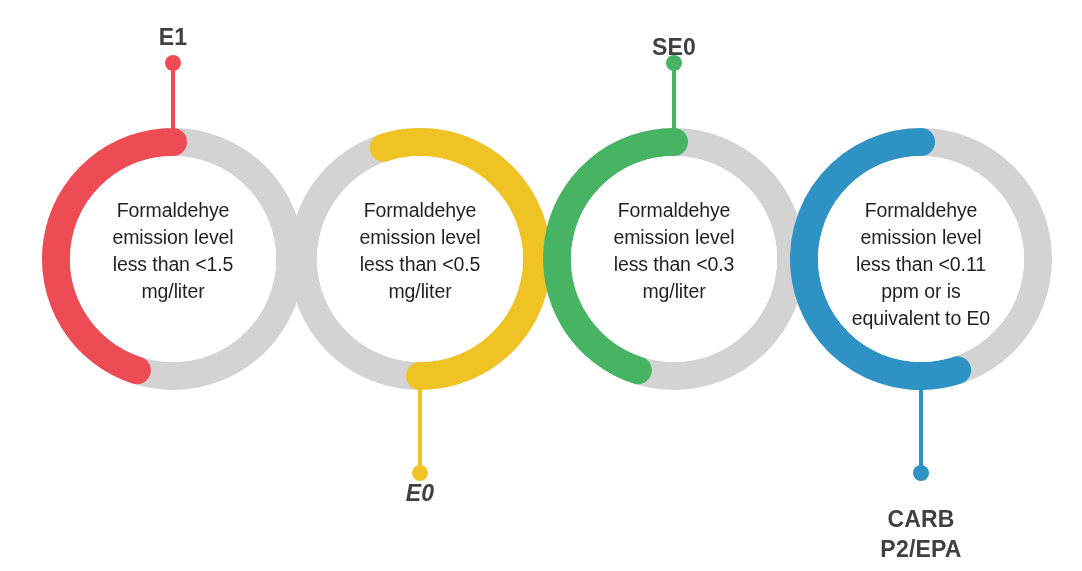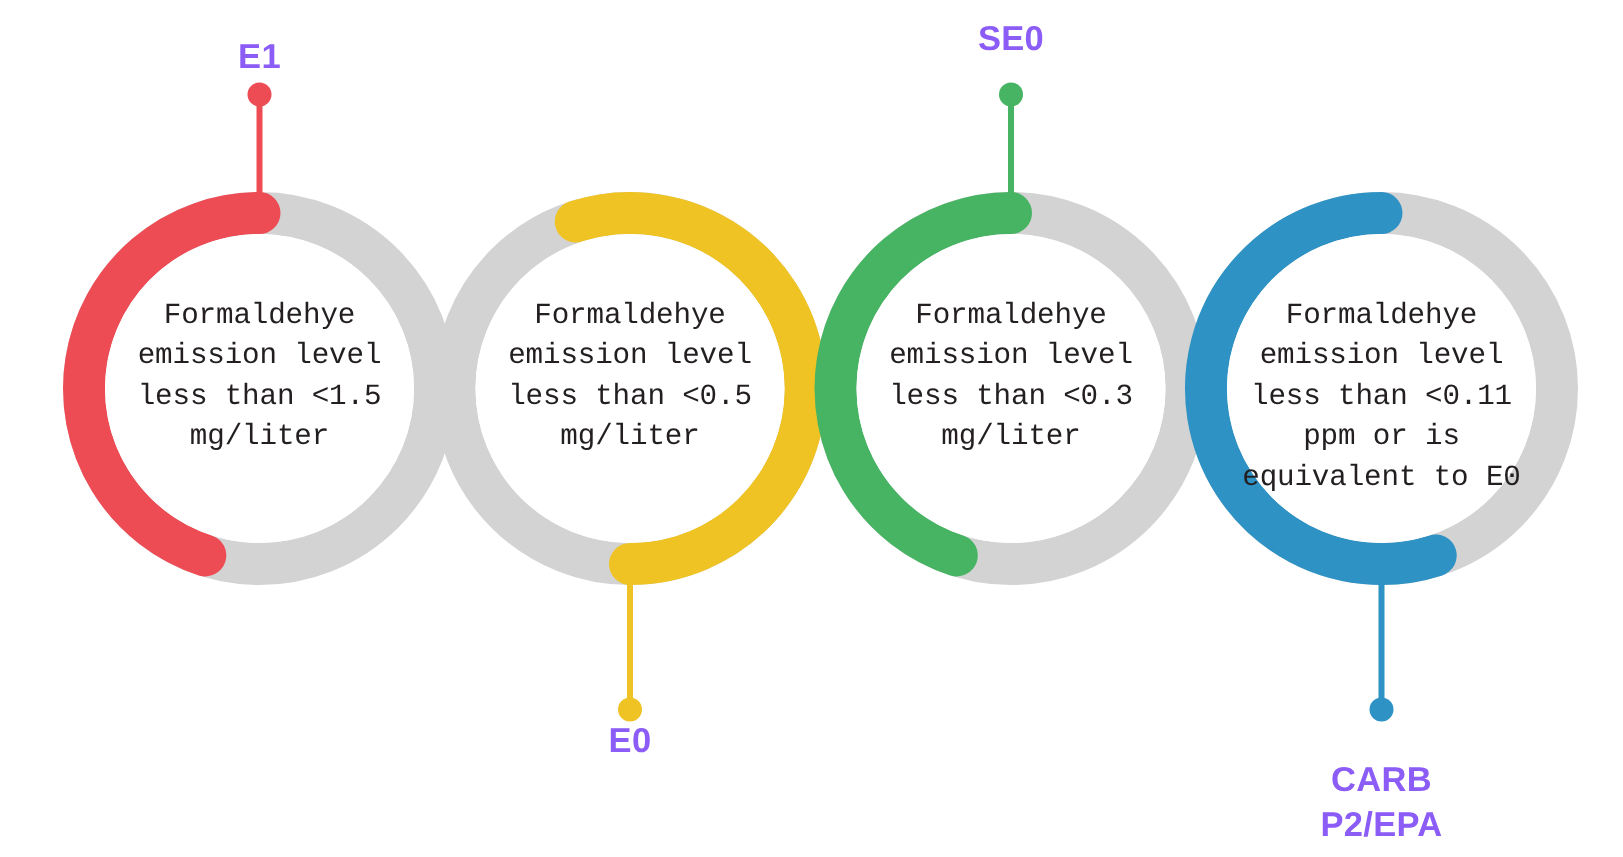--- a/index.html
+++ b/index.html
@@ -20,35 +20,35 @@
   svg#diagram {
     position: absolute;
     left: 0;
     top: 0;
     width: 1082px;
     height: 571px;
   }
   .ring-text {
     position: absolute;
     text-align: center;
-    font-family: Liberation Mono, monospace;
+    font-family: Liberation Sans, sans-serif;
     font-size: 19.5px;
     line-height: 27px;
     color: #231f20;
     letter-spacing: -0.1px;
     white-space: pre-line;
   }
   .node-label {
     position: absolute;
     text-align: center;
     font-family: "Liberation Sans", sans-serif;
     font-size: 23px;
     line-height: 30px;
     font-weight: bold;
-    color: #8b5cf6;
+    color: #404040;
     letter-spacing: 0.2px;
     white-space: pre-line;
   }
 </style>
 </head>
 <body>
 
 <div id="stage">
 
   <svg id="diagram" viewBox="0 0 1082 571">
@@ -96,19 +96,19 @@
 less than &lt;0.3
 mg/liter</div>
       <div class="ring-text" style="width: 200px; left: 821px; top: 197px;">Formaldehye
 emission level
 less than &lt;0.11
 ppm or is
 equivalent to E0</div>
     </div>
   <div id="labels">
       <div class="node-label" style="width: 200px; left: 73px; top: 22px;">E1</div>
-      <div class="node-label" style="width: 200px; left: 320px; top: 478px;">E0</div>
-      <div class="node-label" style="width: 200px; left: 574px; top: 10px;">SE0</div>
+      <div class="node-label" style="width: 200px; left: 320px; top: 478px; font-style: italic;">E0</div>
+      <div class="node-label" style="width: 200px; left: 574px; top: 32px;">SE0</div>
       <div class="node-label" style="width: 200px; left: 821px; top: 504px;">CARB
 P2/EPA</div>
     </div>
 
 </div>
 
 </body></html>

